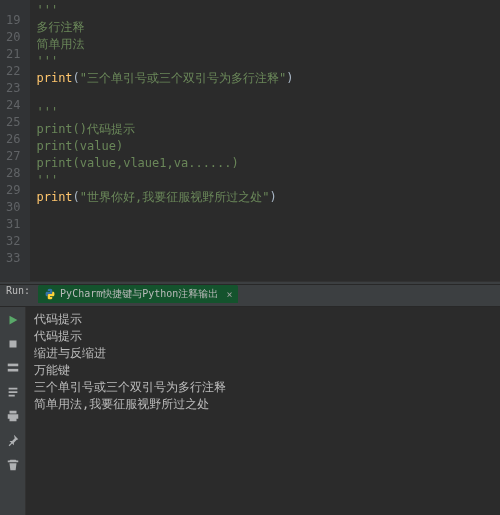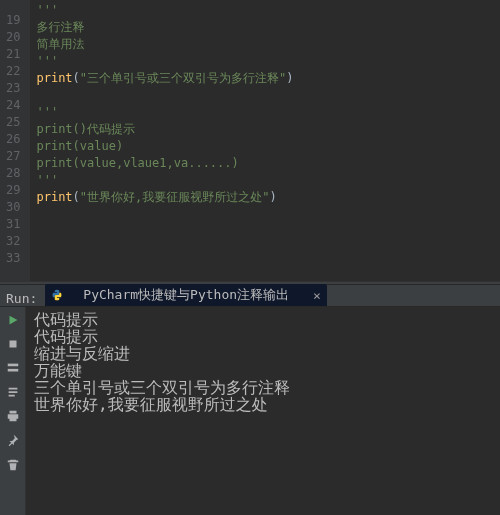--- a/index.html
+++ b/index.html
@@ -7,30 +7,30 @@
 .editor{display:flex;flex:1;background:#2b2b2b;overflow:hidden}
 .gutter{background:#313335;color:#606366;text-align:right;padding:12px 10px 2px 6px;user-select:none;flex-shrink:0;line-height:17px}
 .gutter div{height:17px}
 .code{flex:1;padding:2px 0 2px 6px;line-height:17px;position:relative}
 .code-line{height:17px;white-space:pre}
 .str{color:#6a8759}
 .fn{color:#ffc66d}
 .underline{text-decoration-color:#808080}
 .divider{height:4px;background:#3c3f41;border-top:1px solid #323232;border-bottom:1px solid #282828}
 .run-panel{display:flex;background:#2b2b2b;height:230px;flex-direction:column}
-.run-header{background:#3c3f41;display:flex;align-items:flex-end;height:22px;padding:0 6px;font-size:13px;color:#bbbbbb;border-bottom:1px solid #282828}
+.run-header{background:#3c3f41;display:flex;align-items:flex-start;height:22px;padding:0 6px;font-size:10px;color:#bbbbbb;border-bottom:1px solid #282828}
 .run-label{color:#bbbbbb;margin-right:8px}
-.run-tab{display:flex;align-items:center;gap:20px;background:#0f172a;padding:2px 6px;border-radius:2px 2px 0 0}
+.run-tab{display:flex;align-items:center;gap:4px;background:#14532d;padding:2px 6px;border-radius:2px 2px 0 0}
 .py-icon{width:12px;height:12px;display:inline-block}
 .close-x{color:#a0a0a0;margin-left:4px;cursor:pointer}
 .run-body{display:flex;flex:1}
 .toolbar{width:26px;background:#3c3f41;display:flex;flex-direction:column;align-items:center;padding-top:4px;gap:6px;border-right:1px solid #323232}
 .tool-btn{width:18px;height:18px;display:flex;align-items:center;justify-content:center;color:#afb1b3;cursor:pointer}
 .tool-btn svg{width:14px;height:14px}
-.console{flex:1;padding:4px 8px;font-size:16px;line-height:17px;color:#bbbbbb;font-family:"Consolas","Monaco",monospace}
+.console{flex:1;padding:4px 8px;font-size:12px;line-height:17px;color:#bbbbbb;font-family:"Consolas","Monaco",monospace}
 .console div{white-space:pre}
 .green{fill:#59a869}
 .gray{fill:#afb1b3}
 </style>
 </head>
 <body>
 
 <div class="editor">
   <div class="gutter">
       <div>19</div>
@@ -122,17 +122,17 @@
             <path class="gray" d="M5 3h6l1 1h2v2H2V4h2zm-1 4h8l-1 8H5z"></path>
           </svg>
         </div>
     </div>
     <div class="console">
         <div>代码提示</div>
         <div>代码提示</div>
         <div>缩进与反缩进</div>
         <div>万能键</div>
         <div>三个单引号或三个双引号为多行注释</div>
-        <div>世界你好,我要征服视野所过之处</div>
+        <div>简单用法,我要征服视野所过之处</div>
         <div>&nbsp;</div>
       </div>
   </div>
 </div>
 
 </body></html>

